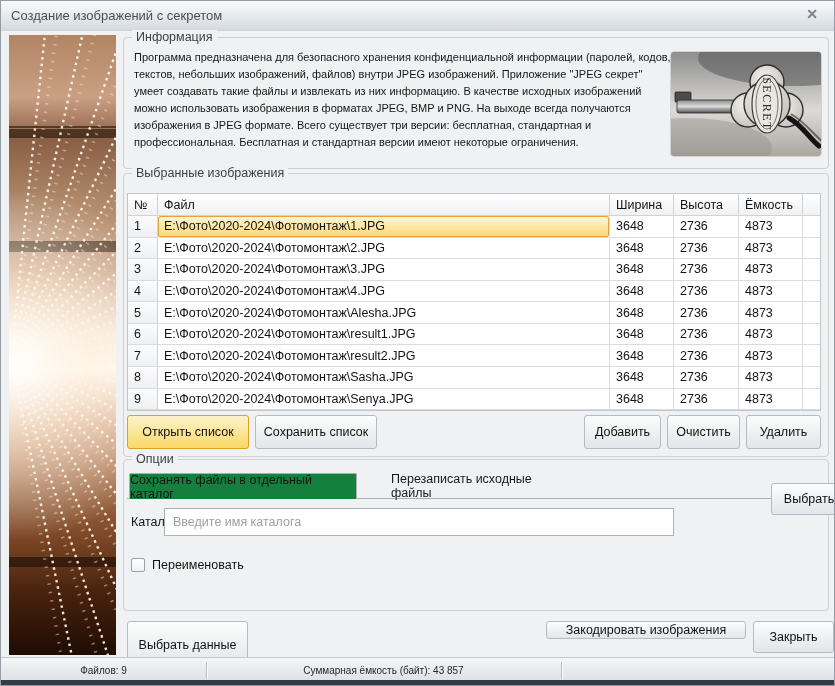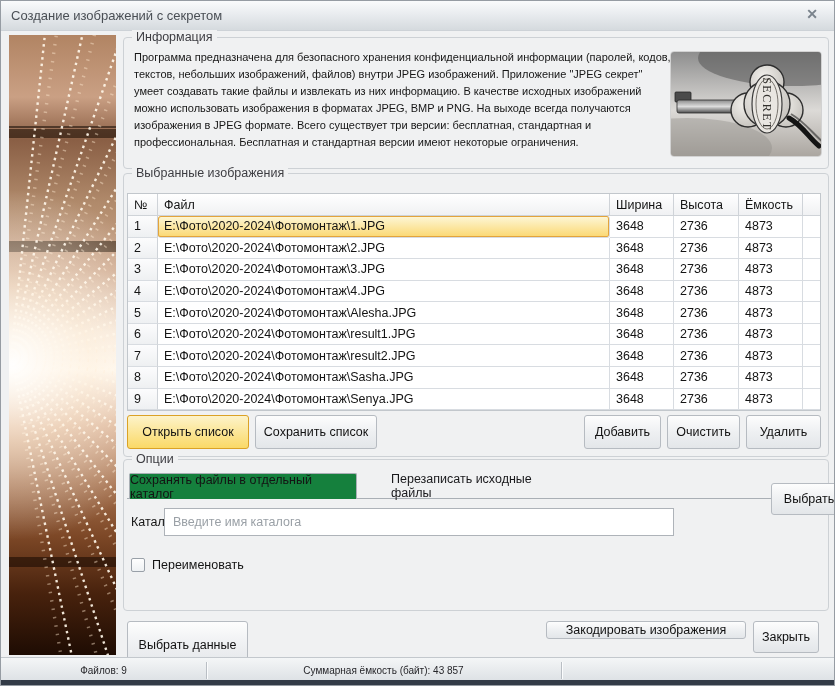--- a/index.html
+++ b/index.html
@@ -306,21 +306,21 @@
 
   <span class="field-label" style="left:130px; top:514px;">Каталог</span>
   <input class="text-input" type="text" placeholder="Введите имя каталога" style="">
   <div class="btn" style="left:742px; top:482px; width:76px; height:32px;margin-left:28px;">Выбрать</div>
 
   <span class="checkbox"></span>
   <span class="checkbox-label">Переименовать</span>
 
   <div class="btn" style="left:126px; top:620px; width:121px; height:48px;">Выбрать данные</div>
   <div class="btn" style="left:545px; top:620px; width:200px; height:18px;">Закодировать изображения</div>
-  <div class="btn" style="left:752px; top:620px; width:66px; height:32px;">Закрыть</div>
+  <div class="btn" style="left:752px; top:620px; width:81px; height:32px;">Закрыть</div>
 
   <div class="statusbar">
     <div class="status-seg" style="left:0; width:205px;">Файлов: 9</div>
     <div class="seg-divider" style="left:205px;"></div>
     <div class="status-seg" style="left:205px; width:355px;">Суммарная ёмкость (байт): 43 857</div>
     <div class="seg-divider" style="left:560px;"></div>
   </div>
   <div class="bottom-strip"></div>
 
 </div>

